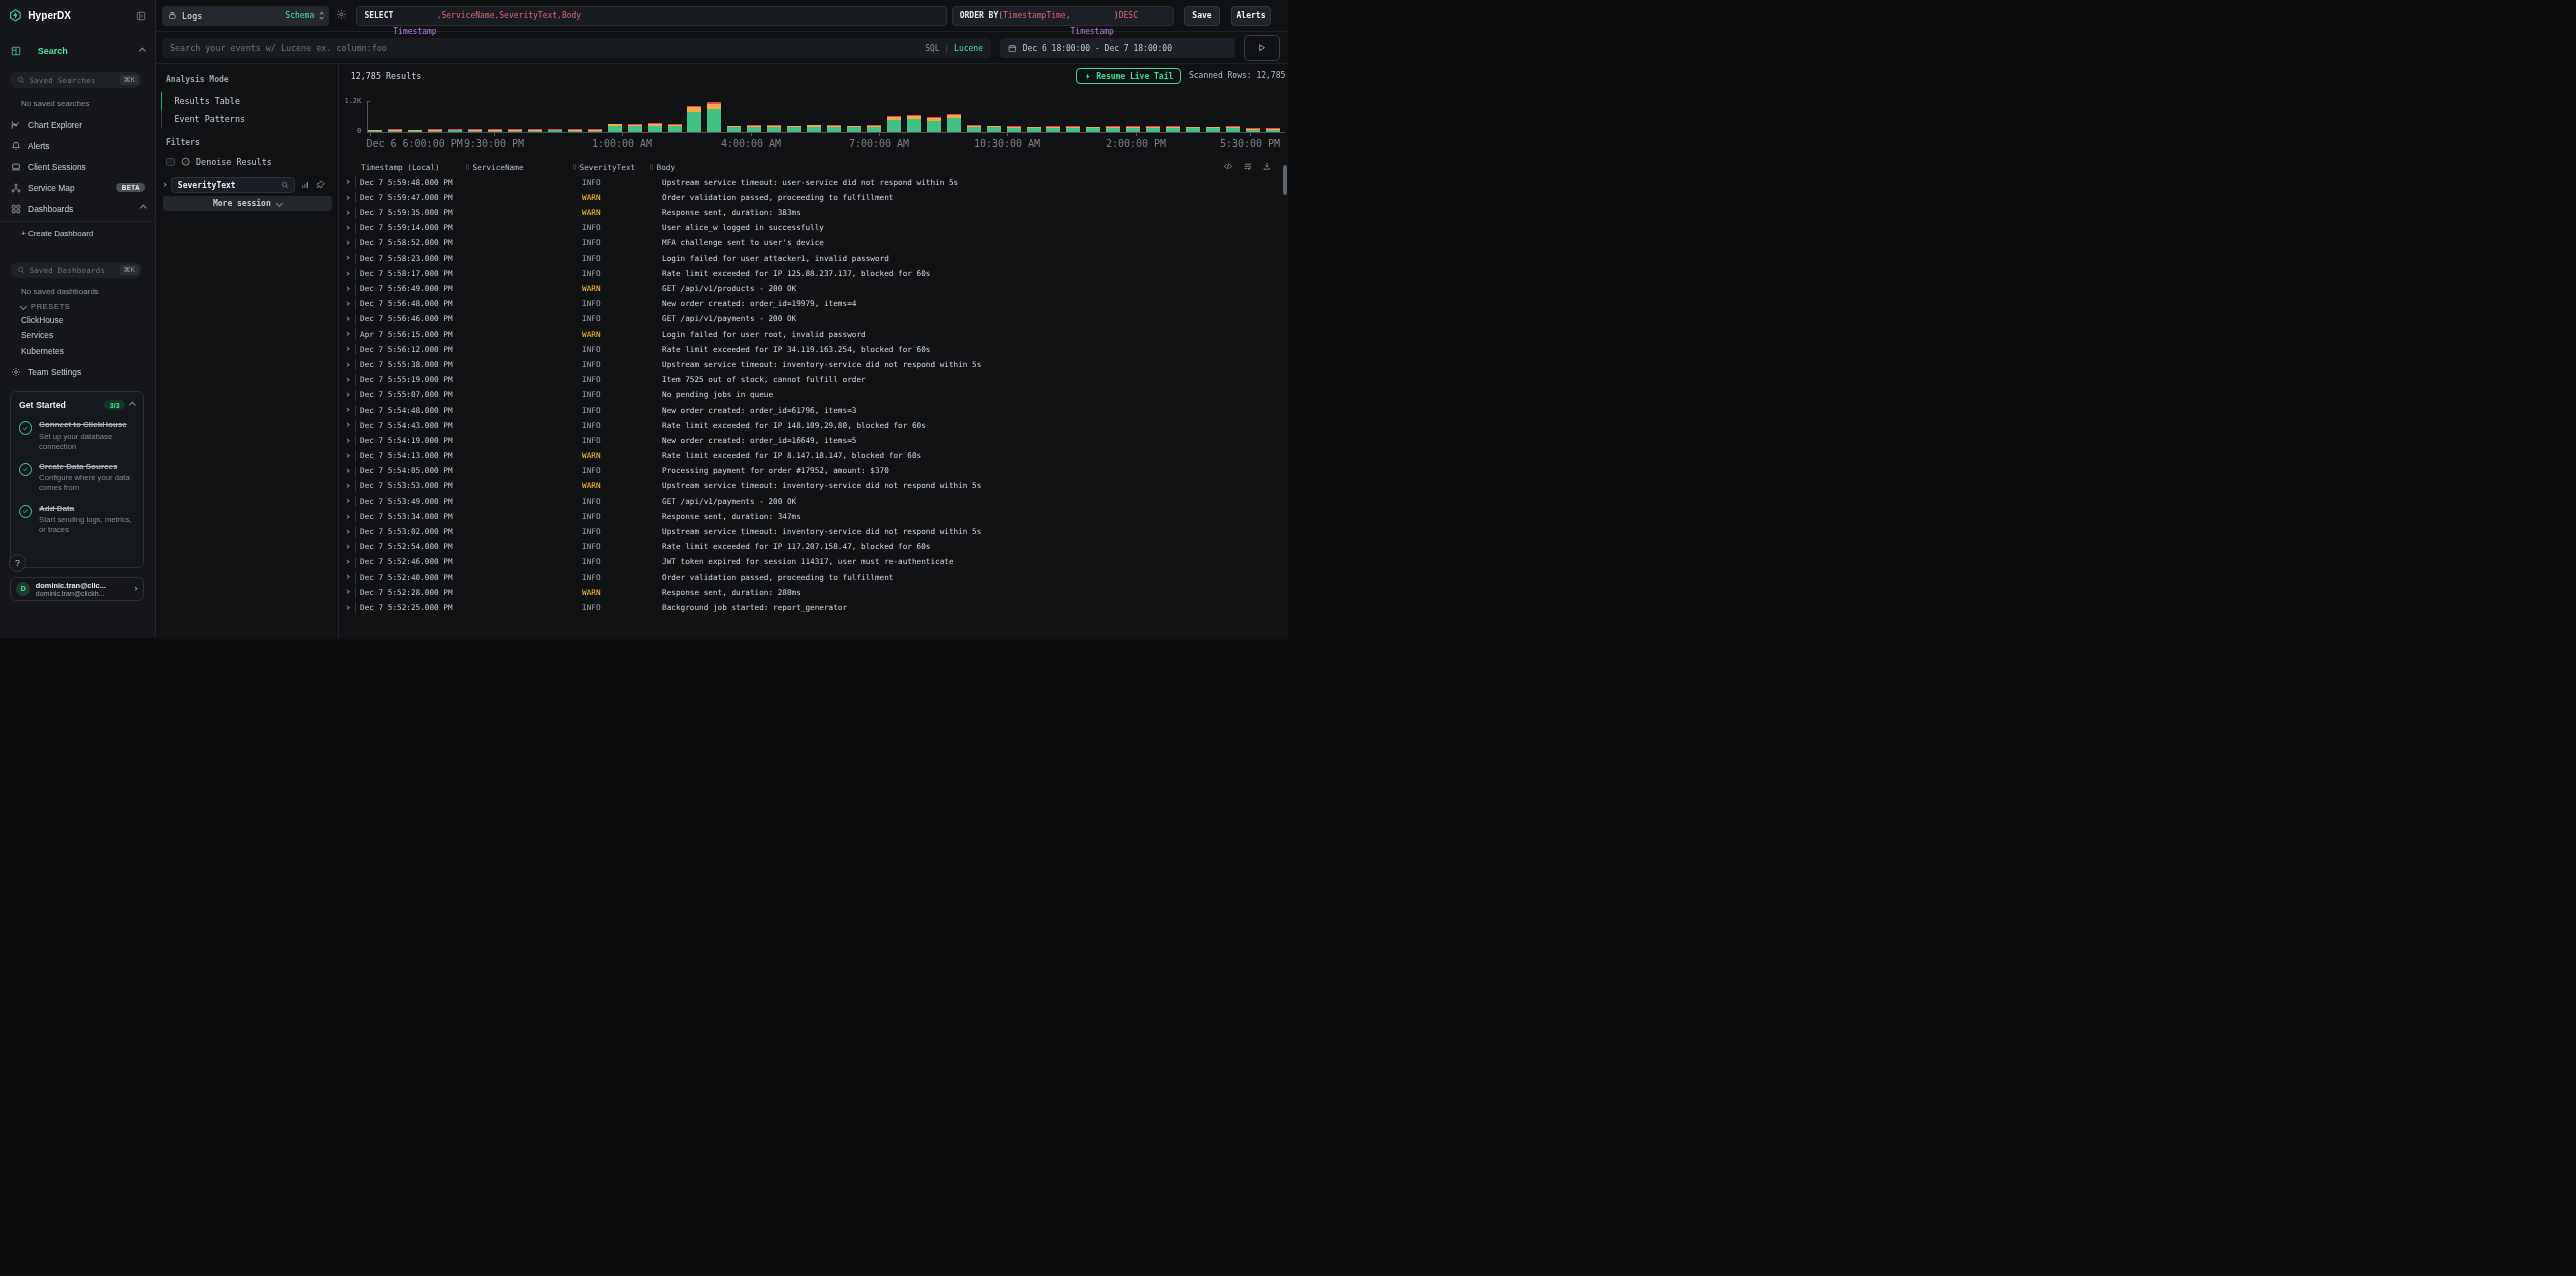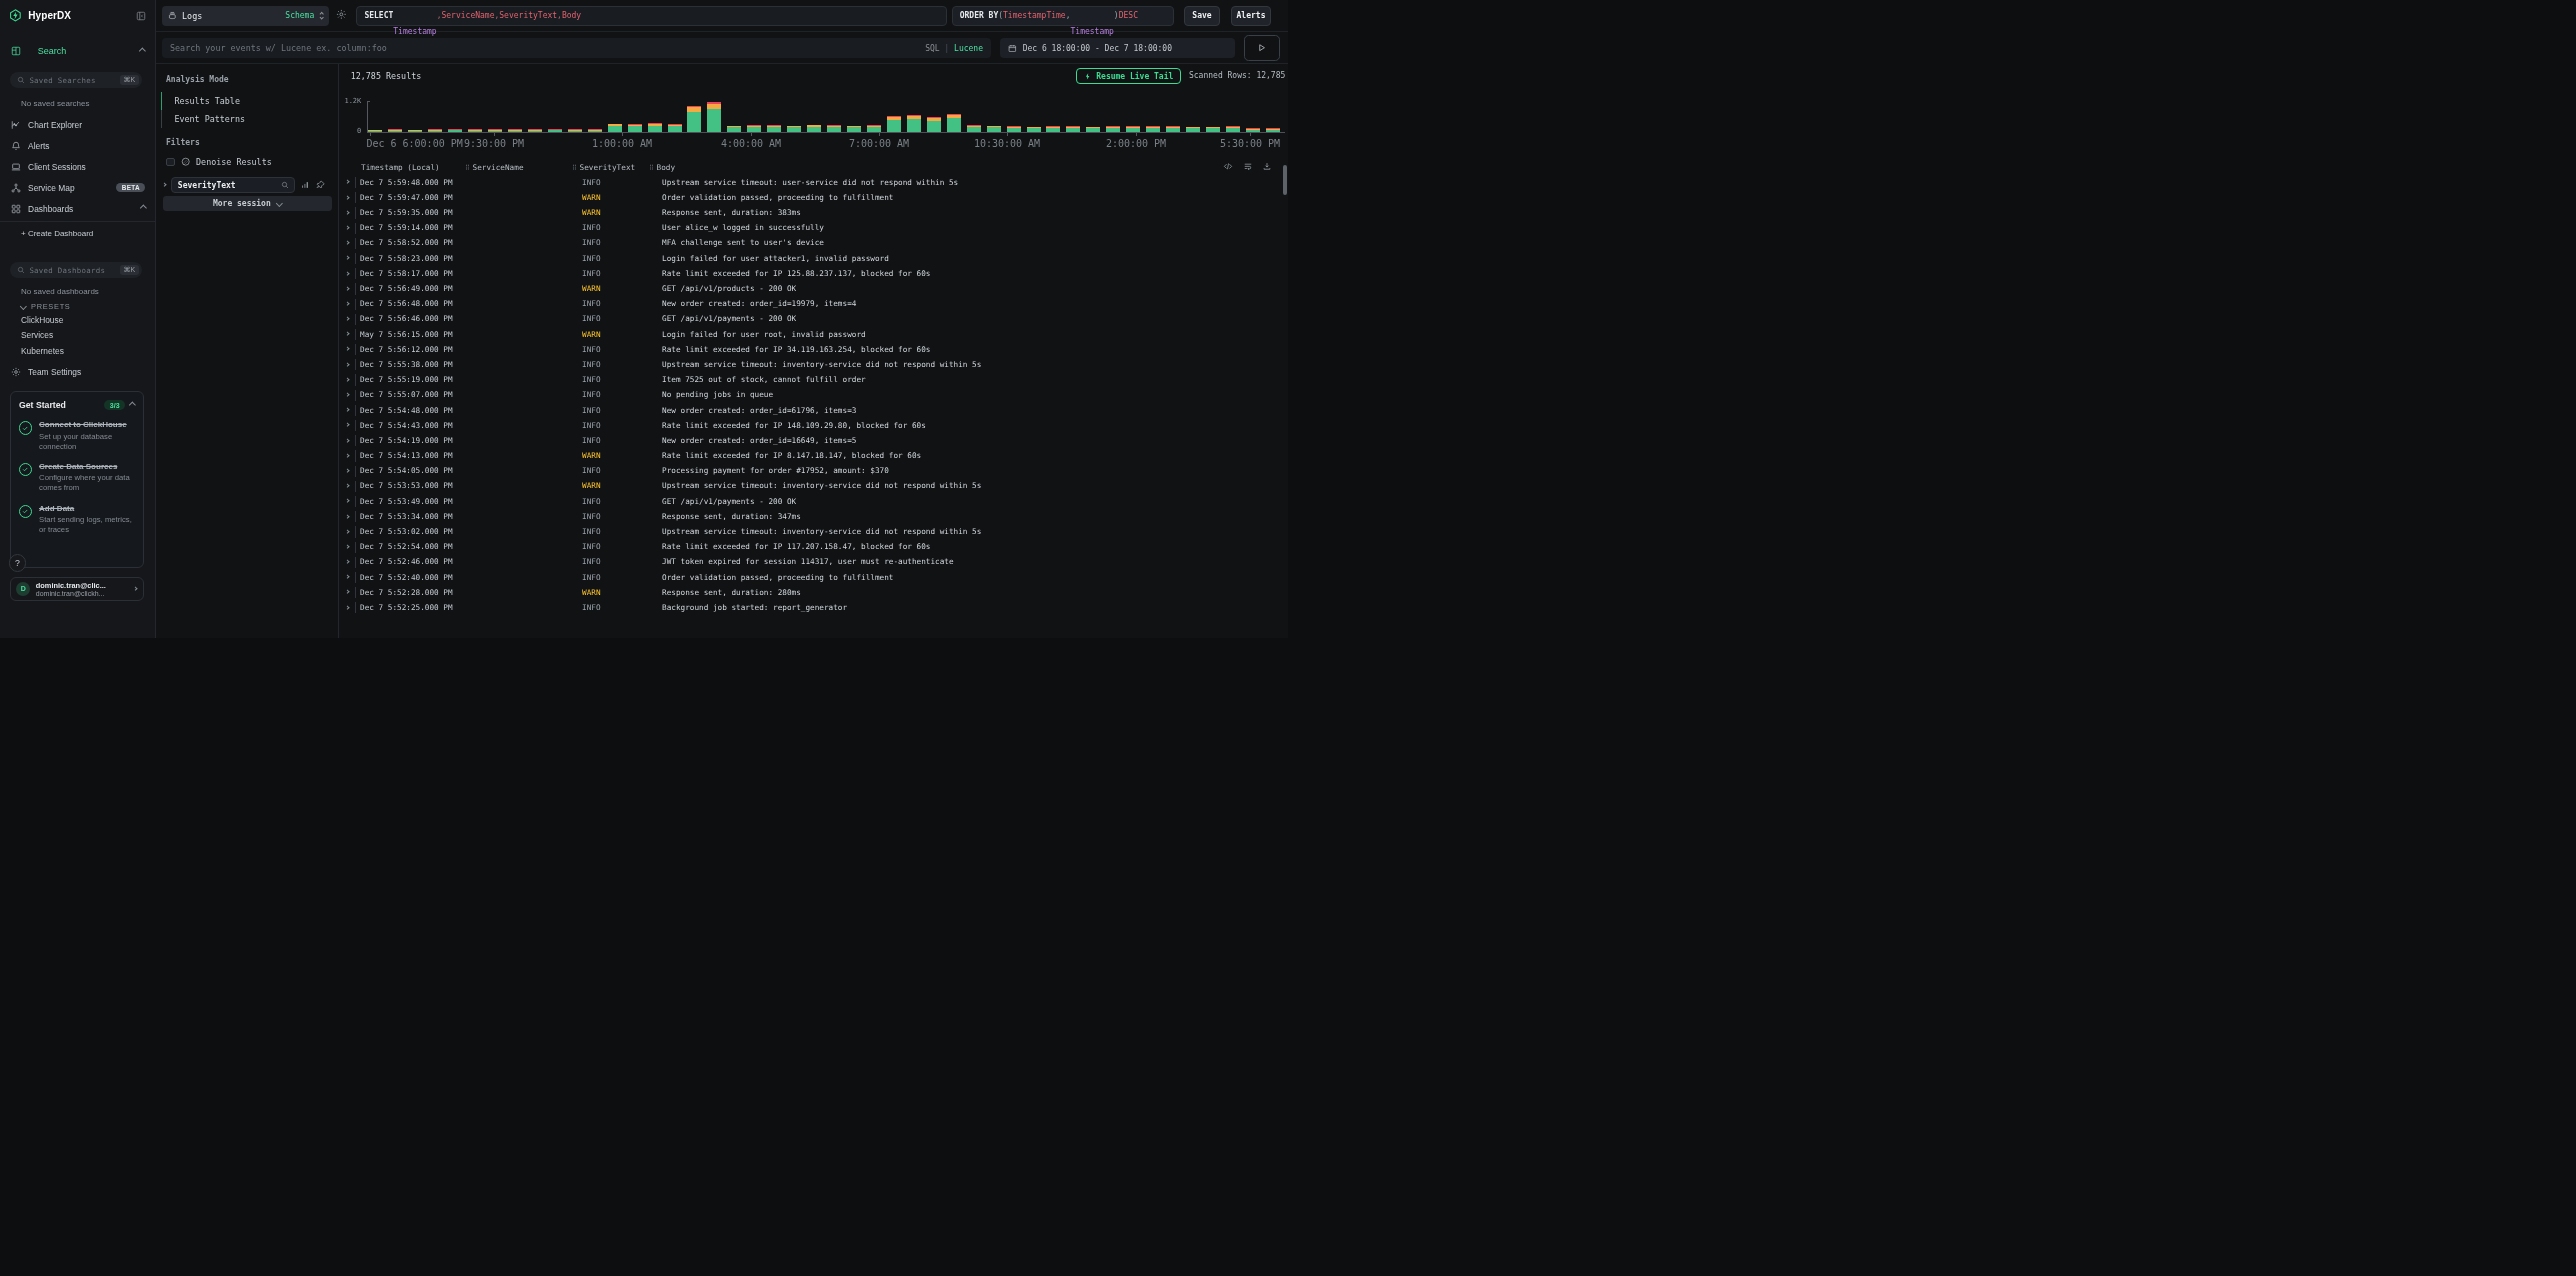--- a/index.html
+++ b/index.html
@@ -17,21 +17,21 @@
   .chev.down { transform:rotate(45deg); }
   .chev.right { transform:rotate(-45deg); width:3.4px; height:3.4px; }
   svg { display:block; }
 
   
   .sidebar { position:absolute; left:0; top:0; width:156px; height:638px; background:#15171b; border-right:0.7px solid #23262c; }
   .logo-row { display:flex; align-items:center; gap:6px; padding:9.4px 9.4px 0 9.4px; }
   .logo-title { font-weight:bold; font-size:10px; color:#fff; letter-spacing:0.1px; flex:1; }
   .collapse-btn { color:#8a9097; cursor:pointer; }
   .section-head { display:flex; align-items:center; gap:6px; padding:0 10.7px; position:absolute; left:0; right:0; top:44px; height:14.8px; }
-  .section-head .lbl { color:#4be0a1; font-weight:normal; font-size:9px; flex:1;padding-left:11px; }
+  .section-head .lbl { color:#4be0a1; font-weight:bold; font-size:9px; flex:1;padding-left:11px; }
   .pill-search { position:absolute; left:10px; width:132px; height:16px; background:#1e2126; border-radius:8.7px; display:flex; align-items:center; gap:4.7px; padding:0 3.4px 0 6.7px; }
   .pill-search .ph { color:#6d737c; font-size:7.4px; letter-spacing:0.3px; flex:1; font-family:"DejaVu Sans Mono", monospace; }
   .kbd { background:#2b2e34; color:#9aa0a8; border-radius:2.7px; font-size:7px; padding:1px 3.4px; }
   .muted-line { position:absolute; color:#8d939c; font-size:8px; }
   .nav-item { position:absolute; left:0; width:156px; height:19px; display:flex; align-items:center; gap:7.4px; padding:0 10.7px; cursor:pointer; color:#c9ced5; }
   .nav-item .ic { color:#b0b6be; width:10px; }
   .nav-item .nl { flex:1; font-size:8.4px; }
   .badge-beta { background:#4a4f57; color:#e8eaee; font-size:6.4px; font-weight:bold; letter-spacing:0.3px; border-radius:6px; padding:1.3px 5.4px; }
   .side-divider { position:absolute; left:0; width:155px; height:0.7px; background:#23262c; }
   .preset-item { position:absolute; left:21px; font-size:8.4px; color:#c6cbd2; cursor:pointer; }
@@ -790,21 +790,21 @@
         <div class="lrow">
           <span class="chev right exp"></span>
           <span class="pipe"></span>
           <span class="ts">Dec 7 5:56:46.000 PM</span>
           <span class="sev sev-INFO">INFO</span>
           <span class="body">GET /api/v1/payments - 200 OK</span>
         </div>
         <div class="lrow">
           <span class="chev right exp"></span>
           <span class="pipe"></span>
-          <span class="ts">May 7 5:56:15.000 PM</span>
+          <span class="ts">Apr 7 5:56:15.000 PM</span>
           <span class="sev sev-WARN">WARN</span>
           <span class="body">Login failed for user root, invalid password</span>
         </div>
         <div class="lrow">
           <span class="chev right exp"></span>
           <span class="pipe"></span>
           <span class="ts">Dec 7 5:56:12.000 PM</span>
           <span class="sev sev-INFO">INFO</span>
           <span class="body">Rate limit exceeded for IP 34.119.163.254, blocked for 60s</span>
         </div>

